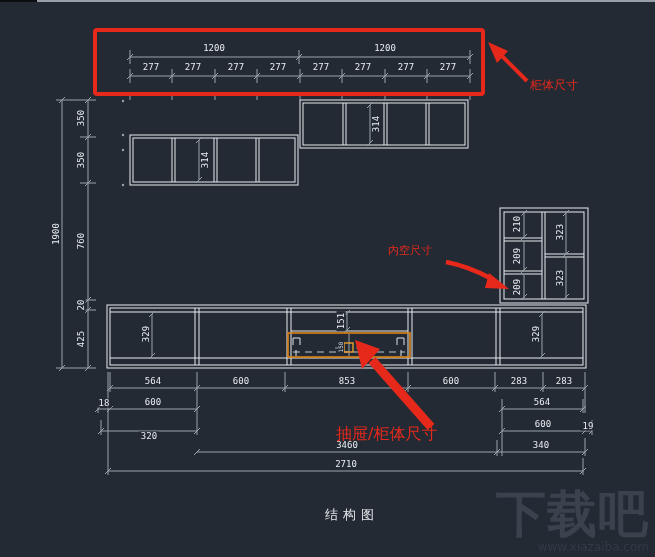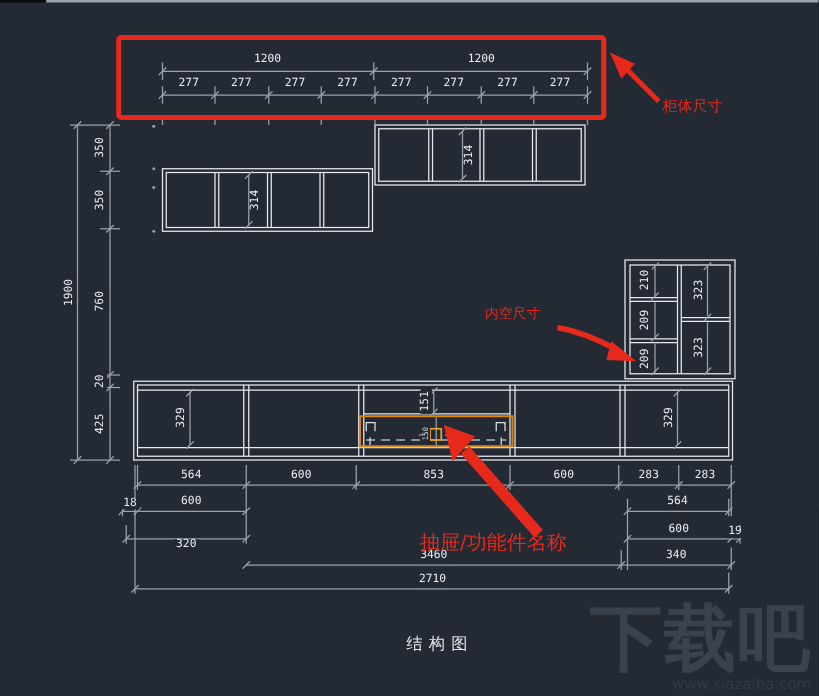--- a/index.html
+++ b/index.html
@@ -12,21 +12,21 @@
   .dim{position:absolute;transform:translate(-50%,-50%);font-family:"DejaVu Sans Mono",monospace;
        font-size:9px;line-height:1;color:#e9edf1;background:#232a34;padding:0 2px;
        white-space:nowrap;z-index:3;}
   .dim.v{transform:translate(-50%,-50%) rotate(-90deg);}
   .dim.tiny{font-size:6px;padding:0 1px;color:#d7dde2;}
   .red-label{position:absolute;color:#e7291b;white-space:nowrap;z-index:7;
              font-family:"DejaVu Sans",sans-serif;}
   .drawing-title{position:absolute;left:352px;top:515px;transform:translate(-50%,-50%);
                  color:#e3e7ea;font-size:13px;letter-spacing:5px;z-index:3;white-space:nowrap;}
   .wm{position:absolute;right:6px;bottom:4px;text-align:right;z-index:5;line-height:1;}
-  .wm-logo{font-size:58px;font-weight:bold;color:#3a424e;letter-spacing:1px;
+  .wm-logo{font-size:50px;font-weight:bold;color:#3a424e;letter-spacing:1px;
            font-family:"DejaVu Sans",sans-serif;}
   .wm-url{font-size:12px;color:#323a46;margin-top:2px;font-family:"DejaVu Sans",sans-serif;}
 </style>
 </head>
 <body>
 
 <div class="stage">
   <div class="topbar-dark"></div>
   <div class="topbar-light"></div>
 
@@ -312,21 +312,21 @@
       <polygon points="509,289 489,273 485,288" fill="#e7291b"></polygon>
     </g>
     <g>
       <line x1="431" y1="427" x2="372" y2="360" stroke="#e7291b" stroke-width="9"></line>
       <polygon points="355,340 380,349 362,369" fill="#e7291b"></polygon>
     </g>
   </svg>
 
   <div class="red-label" style="left:530px;top:77px;font-size:12px">柜体尺寸</div>
   <div class="red-label" style="left:388px;top:243px;font-size:11px">内空尺寸</div>
-  <div class="red-label" style="left:336px;top:424px;font-size:16px">抽屉/功能件名称</div>
+  <div class="red-label" style="left:336px;top:424px;font-size:16px">抽屉/柜体尺寸</div>
 
   <div class="drawing-title">结构图</div>
 
   <div class="wm">
     <div class="wm-logo">下载吧</div>
     <div class="wm-url">www.xiazaiba.com</div>
   </div>
 </div>
 
 </body></html>

